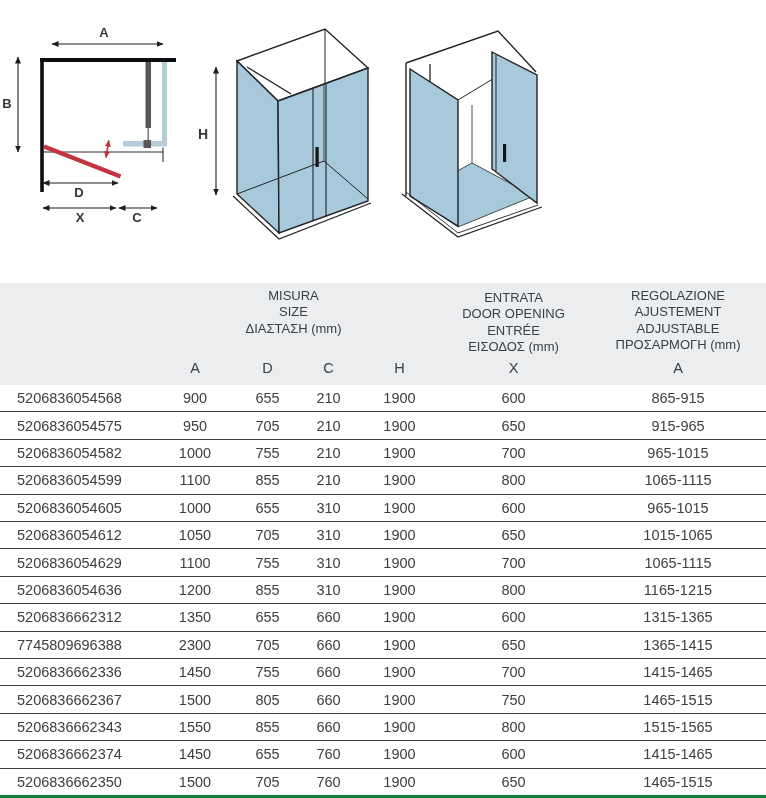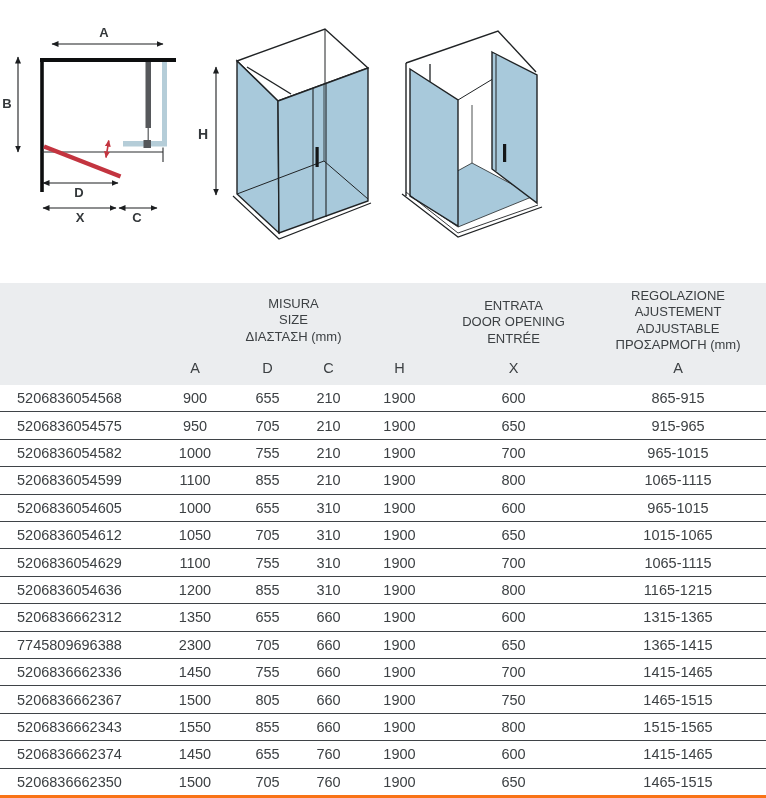--- a/index.html
+++ b/index.html
@@ -20,30 +20,30 @@
     background:#ebedef;
   }
   .th-cod{
     grid-area:1/1/3/2;display:flex;align-items:center;justify-content:center;
     font-size:14.5px;
   }
   .group{
     display:flex;flex-direction:column;justify-content:flex-start;
     padding-top:5px;text-align:center;font-size:13px;line-height:16.4px;
   }
-  .g-misura{grid-area:1/2/2/6;margin-top:8px;}
+  .g-misura{grid-area:1/2/2/6;}
   .g-entrata{grid-area:1/6/2/7;justify-content:center;}
   .g-reg{grid-area:1/7/2/8;}
   .sub{grid-row:2;text-align:center;font-size:14.5px;padding-top:3px;}
   .sub.s0{grid-column:2;} .sub.s1{grid-column:3;} .sub.s2{grid-column:4;}
   .sub.s3{grid-column:5;} .sub.s4{grid-column:6;} .sub.s5{grid-column:7;}
 
   .tbody{
     display:flex;flex-direction:column;height:413px;box-sizing:border-box;
-    border-bottom:3px solid #f97316;background:#fff;
+    border-bottom:3px solid #15803d;background:#fff;
   }
   .trow{
     flex:1;display:grid;
     grid-template-columns:150px 90px 55px 67px 75px 153px 176px;
     align-items:center;border-bottom:1px solid #3f4347;
   }
   .trow:last-child{border-bottom:none;}
   .tcell{text-align:center;font-size:14.5px;white-space:nowrap;}
   .tcell.c0{text-align:left;padding-left:17px;}
 
@@ -146,20 +146,21 @@
       <div class="group g-misura">
         <div>MISURA</div>
         <div>SIZE</div>
         <div>ΔΙΑΣΤΑΣΗ (mm)</div>
       </div>
 
       <div class="group g-entrata">
         <div>ENTRATA</div>
         <div>DOOR OPENING</div>
         <div>ENTRÉE</div>
+        <div>ΕΙΣΟΔΟΣ (mm)</div>
       </div>
 
       <div class="group g-reg">
         <div>REGOLAZIONE</div>
         <div>AJUSTEMENT</div>
         <div>ADJUSTABLE</div>
         <div>ΠΡΟΣΑΡΜΟΓΗ (mm)</div>
       </div>
 
       <div class="sub s0">A</div>

